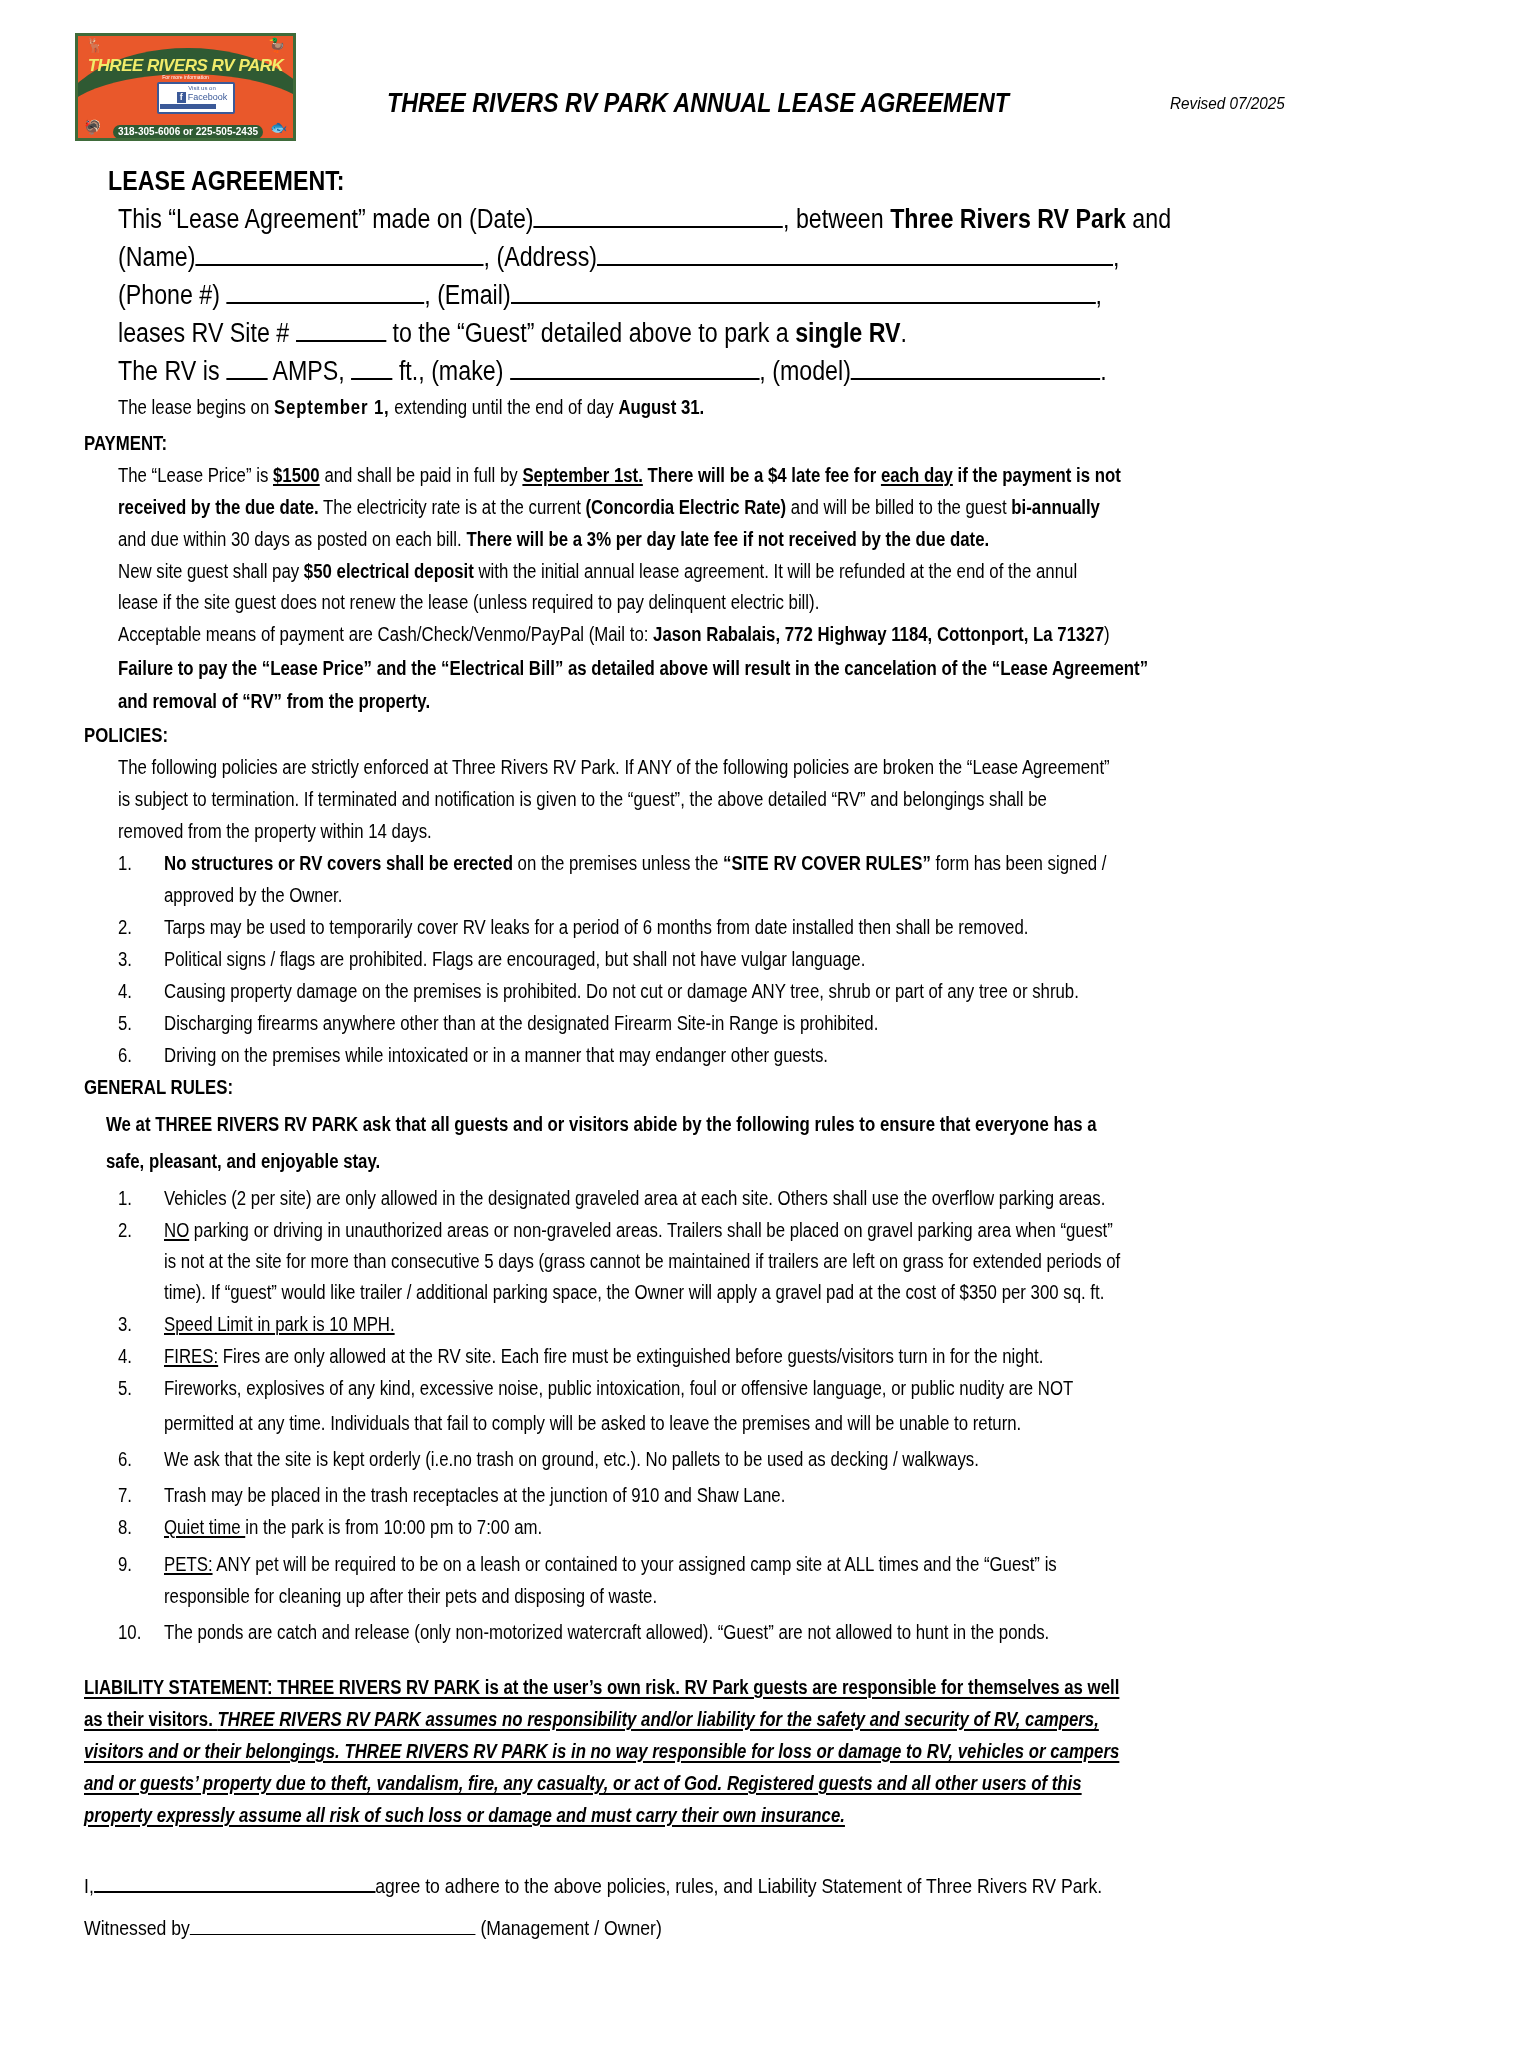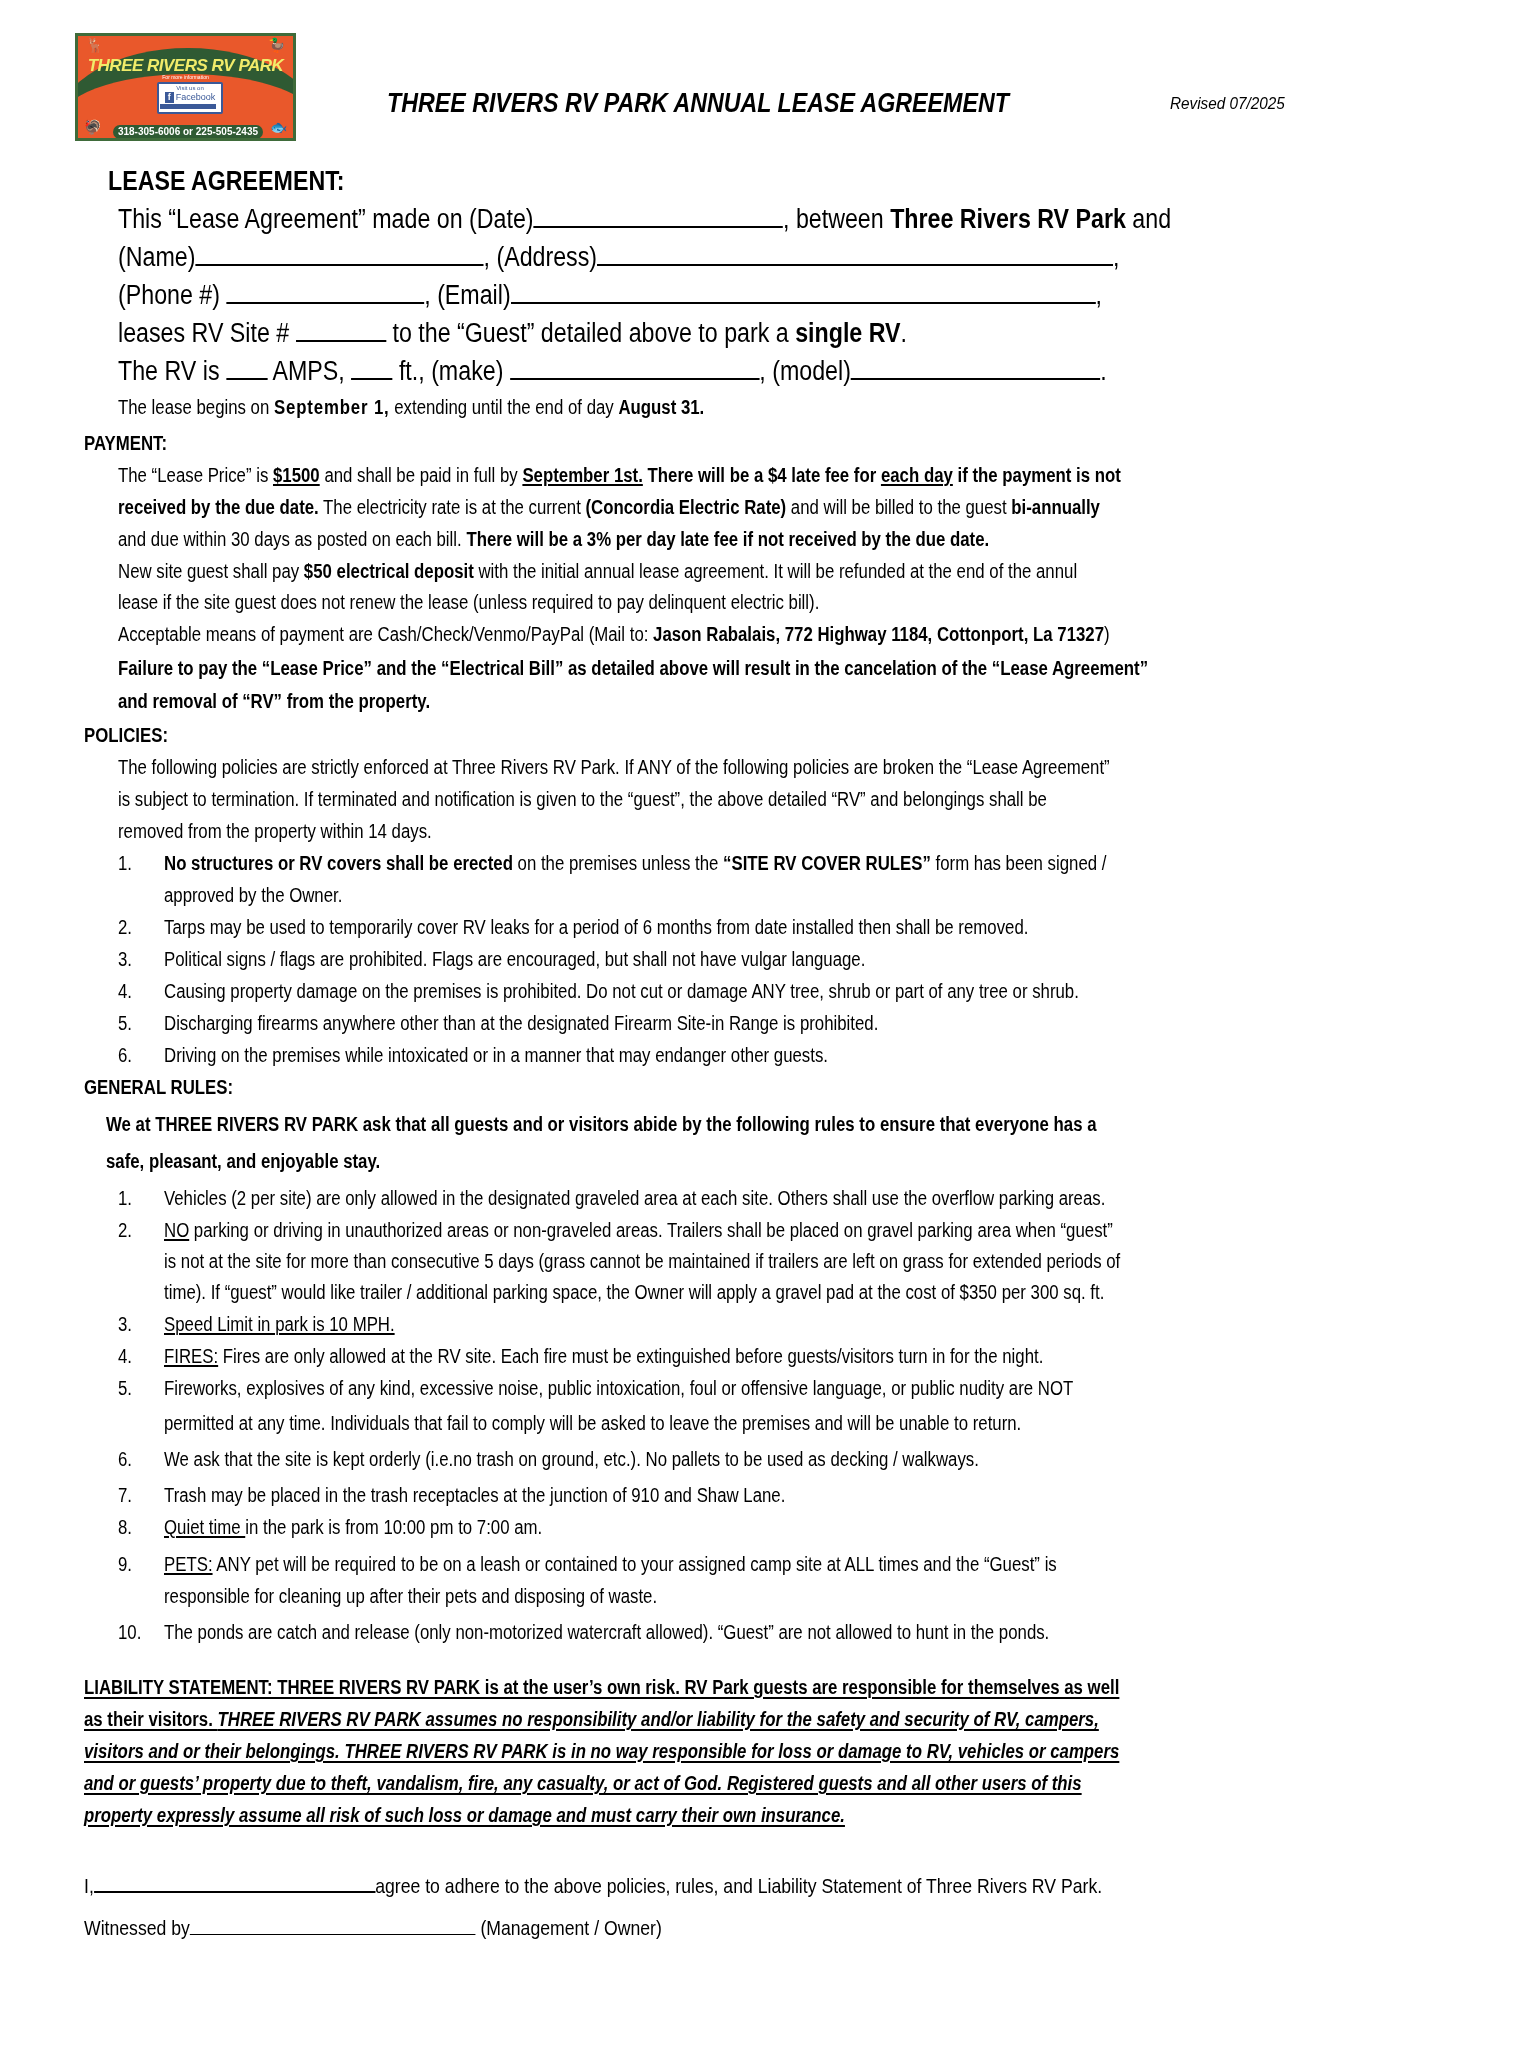--- a/index.html
+++ b/index.html
@@ -13,21 +13,21 @@
   .blank-thin { display: inline-block; border-bottom: 1.5px solid #000; height: 1px; vertical-align: baseline; }
 
   
   #logo { position: absolute; left: 75px; top: 33px; width: 221px; height: 108px;
           background: #e9582b; border: 3px solid #3f6b3a; box-sizing: border-box; overflow: hidden; }
   #logo .arc { position: absolute; left: -20px; top: 12px; width: 260px; height: 150px;
                border-radius: 50% 50% 0 0; border-top: 26px solid #2f5a33; box-sizing: border-box; }
   #logo .name { position: absolute; left: 0; top: 20px; width: 100%; text-align: center;
                 font-size: 17px; font-weight: bold; color: #f1ec6a; font-style: italic; letter-spacing: -0.5px; }
   #logo .fb { position: absolute; left: 79px; top: 46px; width: 62px; height: 28px; background: #fff;
-              border: 2px solid #3b5998; border-radius: 2px; font-size: 9px; color: #3b5998; text-align: center; line-height: 10px; }
+              border: 2px solid #3b5998; border-radius: 2px; font-size: 9px; color: #3b5998; text-align: center; line-height: 10px; padding-left: 12px; }
   #logo .fb .f { display: inline-block; background: #3b5998; color: #fff; font-weight: bold; width: 9px; height: 11px; margin-right: 2px; }
   #logo .moreinfo { position: absolute; left: 0; top: 38px; width: 100%; text-align: center; font-size: 5px; color: #fff; }
   #logo .fburl { position:absolute; left: 82px; top: 68px; width: 56px; height: 5px; background:#3b5998; }
   #logo .phone { position: absolute; left: 35px; top: 89px; width: 150px; height: 14px; background: #2f5a33;
                  border-radius: 7px; font-size: 10px; font-weight: bold; color: #fff; text-align: center; line-height: 14px; }
   #logo .ico { position: absolute; font-size: 14px; color: #1a1a1a; line-height: 14px; }
 
   
   #title { left: 387px; top: 88px; font-size: 27px; font-weight: bold; font-style: italic; transform: scaleX(0.86); }
   #revised { left: 1170px; top: 94px; font-size: 17px; font-style: italic; transform: scaleX(0.9); }

